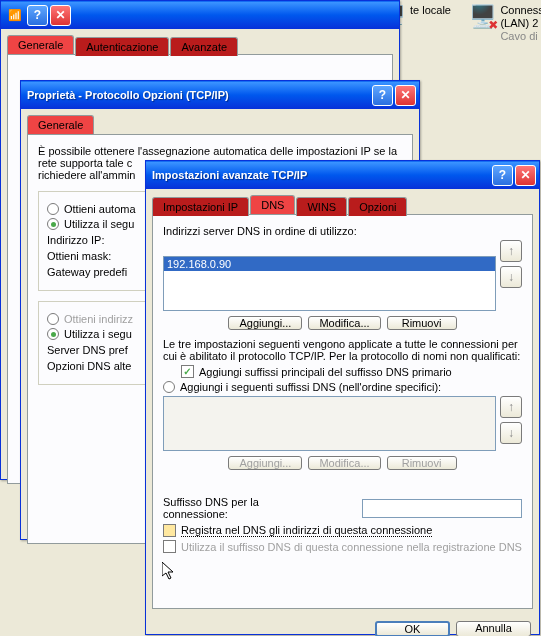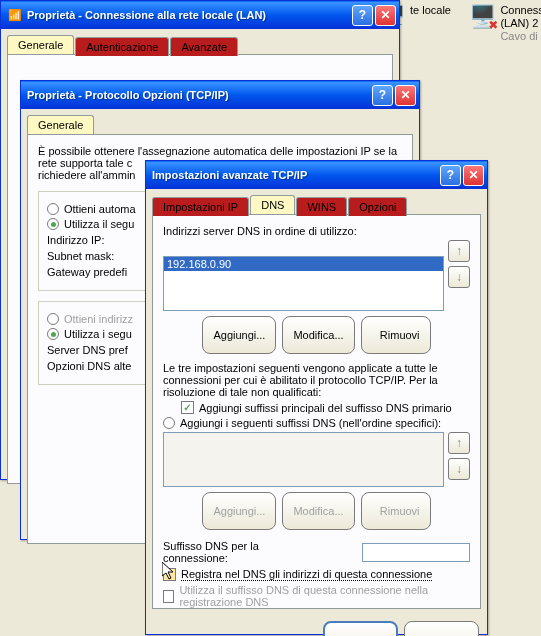--- a/index.html
+++ b/index.html
@@ -6,35 +6,35 @@
 body { background: #ece9d8; width: 541px; height: 636px; position: relative; overflow: hidden; }
 .window { position: absolute; background: #ece9d8; border: 1px solid #0831d9; box-shadow: 1px 1px 2px rgba(0,0,0,0.3); }
 .titlebar { background: linear-gradient(to bottom, #0058ee 0%, #3a93ff 5%, #0058ee 50%, #0831d9 100%); height: 28px; display: flex; align-items: center; padding: 0 3px 0 6px; color: #fff; font-weight: bold; }
 .titlebar .icon { width: 16px; height: 16px; margin-right: 4px; display: inline-flex; align-items: center; justify-content: center; }
 .titlebar .title { flex: 1; text-shadow: 1px 1px 1px rgba(0,0,0,0.4); }
 .titlebar .btns { display: flex; gap: 2px; }
 .titlebar .btn { width: 21px; height: 21px; border: 1px solid #fff; border-radius: 3px; display: flex; align-items: center; justify-content: center; color: #fff; font-weight: bold; font-size: 12px; }
 .titlebar .help { background: linear-gradient(to bottom, #5fa7ff, #2a6fe0); }
 .titlebar .close { background: linear-gradient(to bottom, #f77, #d33); }
 .tabrow { display: flex; padding: 6px 6px 0 6px; }
-.tab { border: 1px solid #919b9c; border-bottom: none; padding: 3px 10px; background: #fef9c3; border-radius: 3px 3px 0 0; margin-right: 1px; position: relative; }
+.tab { border: 1px solid #919b9c; border-bottom: none; padding: 3px 10px; background: #ef4444; border-radius: 3px 3px 0 0; margin-right: 1px; position: relative; }
 .tab.inactive { background: #b91c1c; top: 2px; }
 .tab.active { z-index: 2; }
 .tabcontent { border: 1px solid #919b9c; margin: 0 6px 6px 6px; padding: 10px; background: #fcfcfe; }
 .groupbox { border: 1px solid #d0d0bf; padding: 8px; margin-top: 6px; position: relative; }
 .radio { display: flex; align-items: center; gap: 5px; margin: 3px 0; }
 .radio .dot { width: 12px; height: 12px; border: 1px solid #7a7a7a; border-radius: 50%; background: #fff; display: flex; align-items: center; justify-content: center; }
 .radio .dot.sel::after { content: ""; width: 5px; height: 5px; background: #4aa94a; border-radius: 50%; }
 .checkbox { display: flex; align-items: center; gap: 5px; margin: 3px 0; }
 .checkbox .box { width: 13px; height: 13px; border: 1px solid #7a7a7a; background: #fff; display: flex; align-items: center; justify-content: center; font-size: 10px; color: #4aa94a; font-weight: bold; }
 .field { display: flex; align-items: center; margin: 4px 0; }
 .field label { width: 110px; }
 .listbox { border: 1px solid #7f9db9; background: #fff; height: 55px; overflow: auto; }
 .listbox .item.sel { background: #316ac5; color: #fff; padding: 1px 3px; }
-.btn-std { border: 1px solid #7a7a7a; background: linear-gradient(to bottom, #fff, #ece9d8); padding: 12px 10px; border-radius: 8px; min-width: 70px; text-align: right; }
+.btn-std { border: 1px solid #7a7a7a; background: linear-gradient(to bottom, #fff, #ece9d8); padding: 0 10px; border-radius: 3px; min-width: 70px; text-align: center; }
 .btn-std.disabled { color: #a0a0a0; }
 .btn-arrow { border: 1px solid #7a7a7a; background: linear-gradient(to bottom, #fff, #ece9d8); width: 22px; height: 22px; border-radius: 3px; display: flex; align-items: center; justify-content: center; font-size: 12px; color: #888; }
 .btnrow { display: flex; gap: 6px; justify-content: center; margin-top: 5px; }
 .desktop-icon { position: absolute; display: flex; align-items: flex-start; gap: 4px; font-size: 11px; }
 .desktop-icon .txt { line-height: 1.2; }
 .input { border: 1px solid #7f9db9; height: 19px; background: #fff; }
 .footer-btns { display: flex; gap: 6px; justify-content: flex-end; padding: 6px 8px; }
 .disabled-text { color: #a0a0a0; }
 .conf-tab { position: absolute; left: 0; top: 455px; border: 1px solid #919b9c; border-left: none; padding: 3px 8px; background: #fcfcfe; border-radius: 0 3px 3px 0; }
 .cursor { position: absolute; pointer-events: none; z-index: 999; }
@@ -53,21 +53,20 @@
     <div>(LAN) 2</div>
     <div style="color:#888;">Cavo di ret</div>
   </span>
 </div>
 
 <div class="conf-tab">Conf</div>
 
 <div class="window" style="left:0; top:0; width:400px; height:480px;">
   <div class="titlebar">
     <span class="icon">📶</span>
-    <span class="title">Proprietà - Connessione alla rete locale (LAN)</span>
     <div class="btns">
       <div class="btn help">?</div>
       <div class="btn close">✕</div>
     </div>
   </div>
   <div class="tabrow">
     <div class="tab active">Generale</div>
     <div class="tab inactive">Autenticazione</div>
     <div class="tab inactive">Avanzate</div>
   </div>
@@ -94,21 +93,21 @@
           <span>Ottieni automa</span>
         </div>
       <div class="radio">
           <span class="dot sel"></span>
           <span>Utilizza il segu</span>
         </div>
       <div class="field">
           <label>Indirizzo IP:</label>
         </div>
       <div class="field">
-          <label>Subnet mask:</label>
+          <label>Ottieni mask:</label>
         </div>
       <div class="field">
           <label>Gateway predefi</label>
         </div>
     </div>
     <div class="groupbox" style="margin-top:10px;">
       <div class="radio disabled-text">
           <span class="dot"></span>
           <span>Ottieni indirizz</span>
         </div>
@@ -119,21 +118,21 @@
       <div class="field">
           <label>Server DNS pref</label>
         </div>
       <div class="field">
           <label>Opzioni DNS alte</label>
         </div>
     </div>
   </div>
 </div>
 
-<div class="window" style="left:145px; top:160px; width:343px; height:475px;">
+<div class="window" style="left:145px; top:160px; width:395px; height:475px;">
   <div class="titlebar">
     <span class="title">Impostazioni avanzate TCP/IP</span>
     <div class="btns">
       <div class="btn help">?</div>
       <div class="btn close">✕</div>
     </div>
   </div>
   <div class="tabrow">
     <div class="tab inactive">Impostazioni IP</div>
     <div class="tab active">DNS</div>
@@ -149,42 +148,42 @@
       <div style="display:flex; flex-direction:column; gap:4px;">
         <div class="btn-arrow">↑</div>
         <div class="btn-arrow">↓</div>
       </div>
     </div>
     <div class="btnrow">
       <div class="btn-std">Aggiungi...</div>
       <div class="btn-std">Modifica...</div>
       <div class="btn-std">Rimuovi</div>
     </div>
-    <div style="margin-top:8px;">Le tre impostazioni seguenti vengono applicate a tutte le connessioni per cui è abilitato il protocollo TCP/IP. Per la risoluzione di tale non qualificati:</div>
+    <div style="margin-top:8px;">Le tre impostazioni seguenti vengono applicate a tutte le connessioni per cui è abilitato il protocollo TCP/IP. Per la protocollo di nomi non qualificati:</div>
     <div class="checkbox" style="margin-left:18px;">
         <span class="box">✓</span>
         <span>Aggiungi suffissi principali del suffisso DNS primario</span>
       </div>
     <div class="radio">
         <span class="dot"></span>
         <span>Aggiungi i seguenti suffissi DNS (nell'ordine specifici):</span>
       </div>
     <div style="display:flex; gap:4px; margin-top:3px;">
       <div class="listbox" style="flex:1; background:#f4f3ee;"></div>
       <div style="display:flex; flex-direction:column; gap:4px;">
         <div class="btn-arrow">↑</div>
         <div class="btn-arrow">↓</div>
       </div>
     </div>
     <div class="btnrow">
       <div class="btn-std disabled">Aggiungi...</div>
       <div class="btn-std disabled">Modifica...</div>
       <div class="btn-std disabled">Rimuovi</div>
     </div>
-    <div class="field" style="margin-top:10px;gap:44px;">
+    <div class="field" style="margin-top:26px;gap:44px;">
       <label style="width:155px;">Suffisso DNS per la connessione:</label>
       <div class="input" style="flex:1;"></div>
     </div>
     <div class="checkbox">
         <span class="box" style="background:#ffe8a0;"></span>
         <span style="border-bottom:1px dotted #000;">Registra nel DNS gli indirizzi di questa connessione</span>
       </div>
     <div class="checkbox disabled-text">
         <span class="box"></span>
         <span>Utilizza il suffisso DNS di questa connessione nella registrazione DNS</span>

